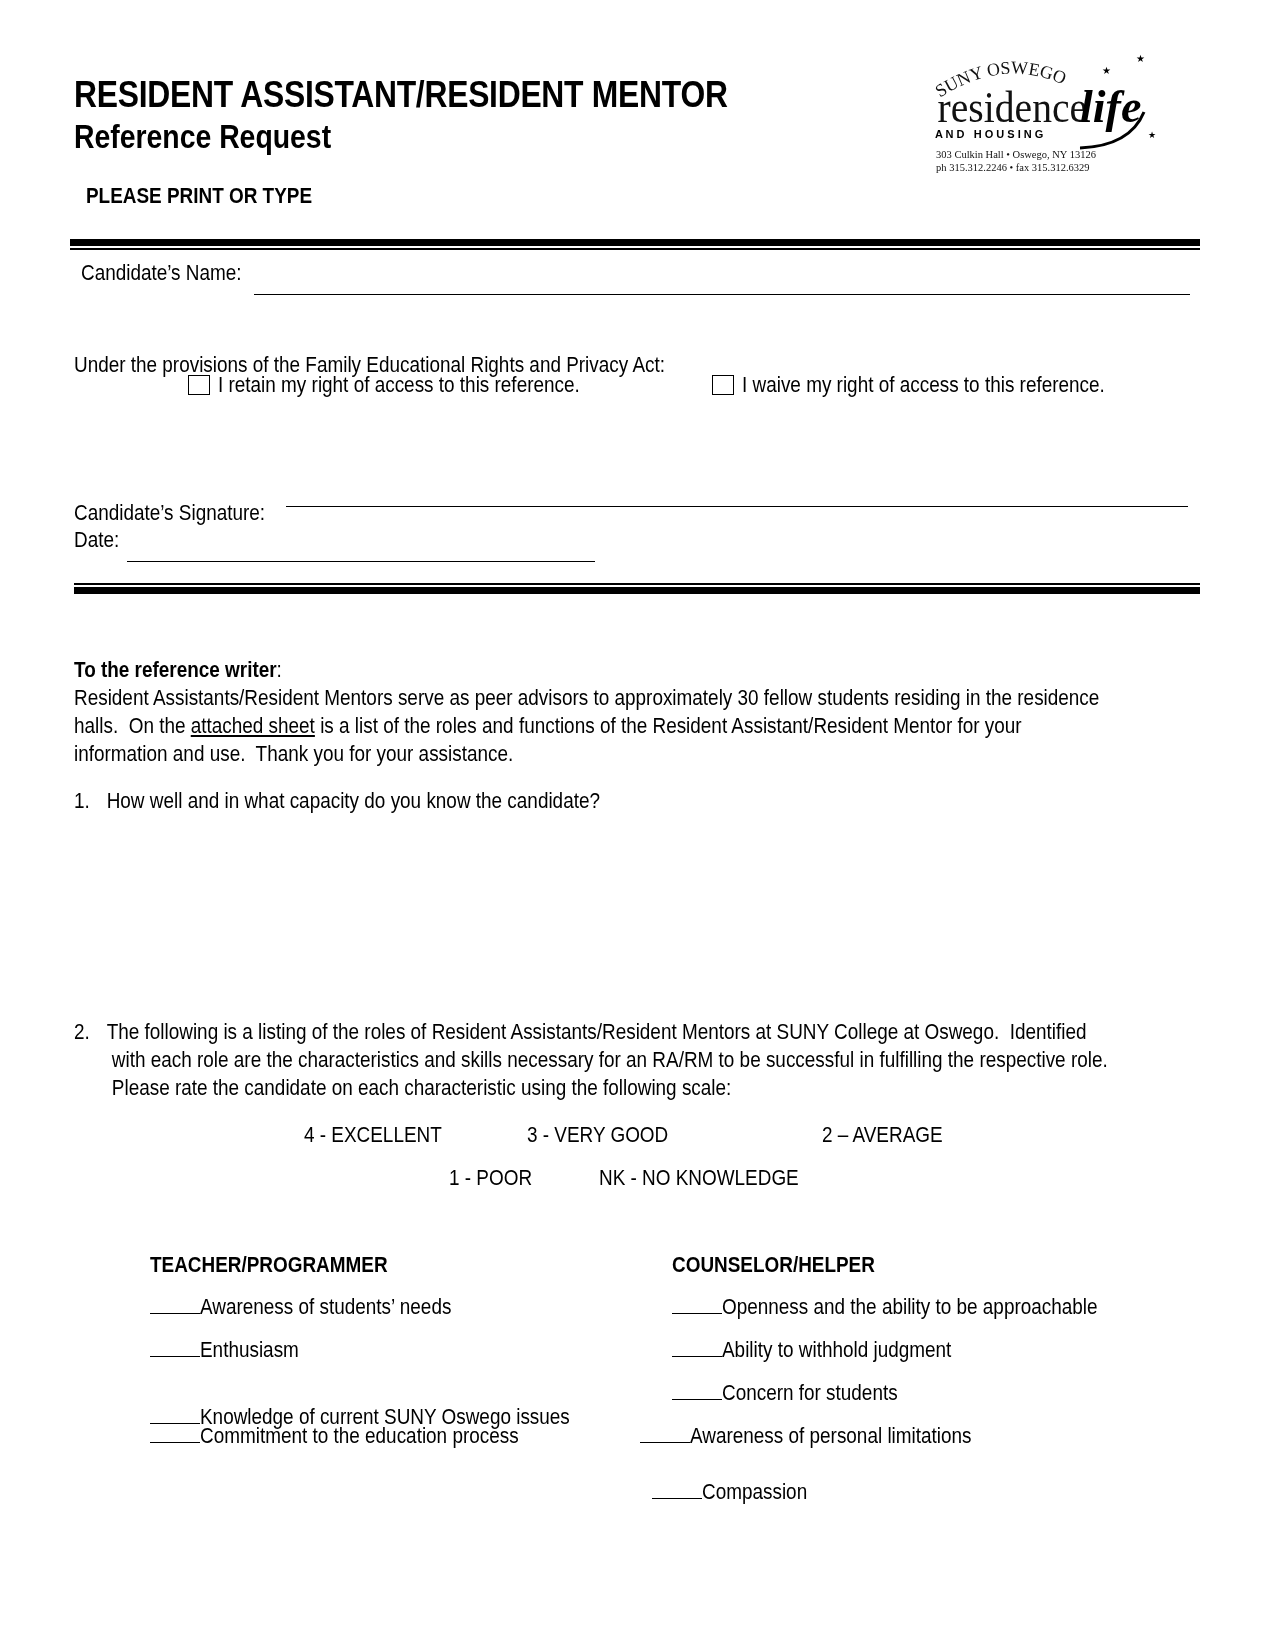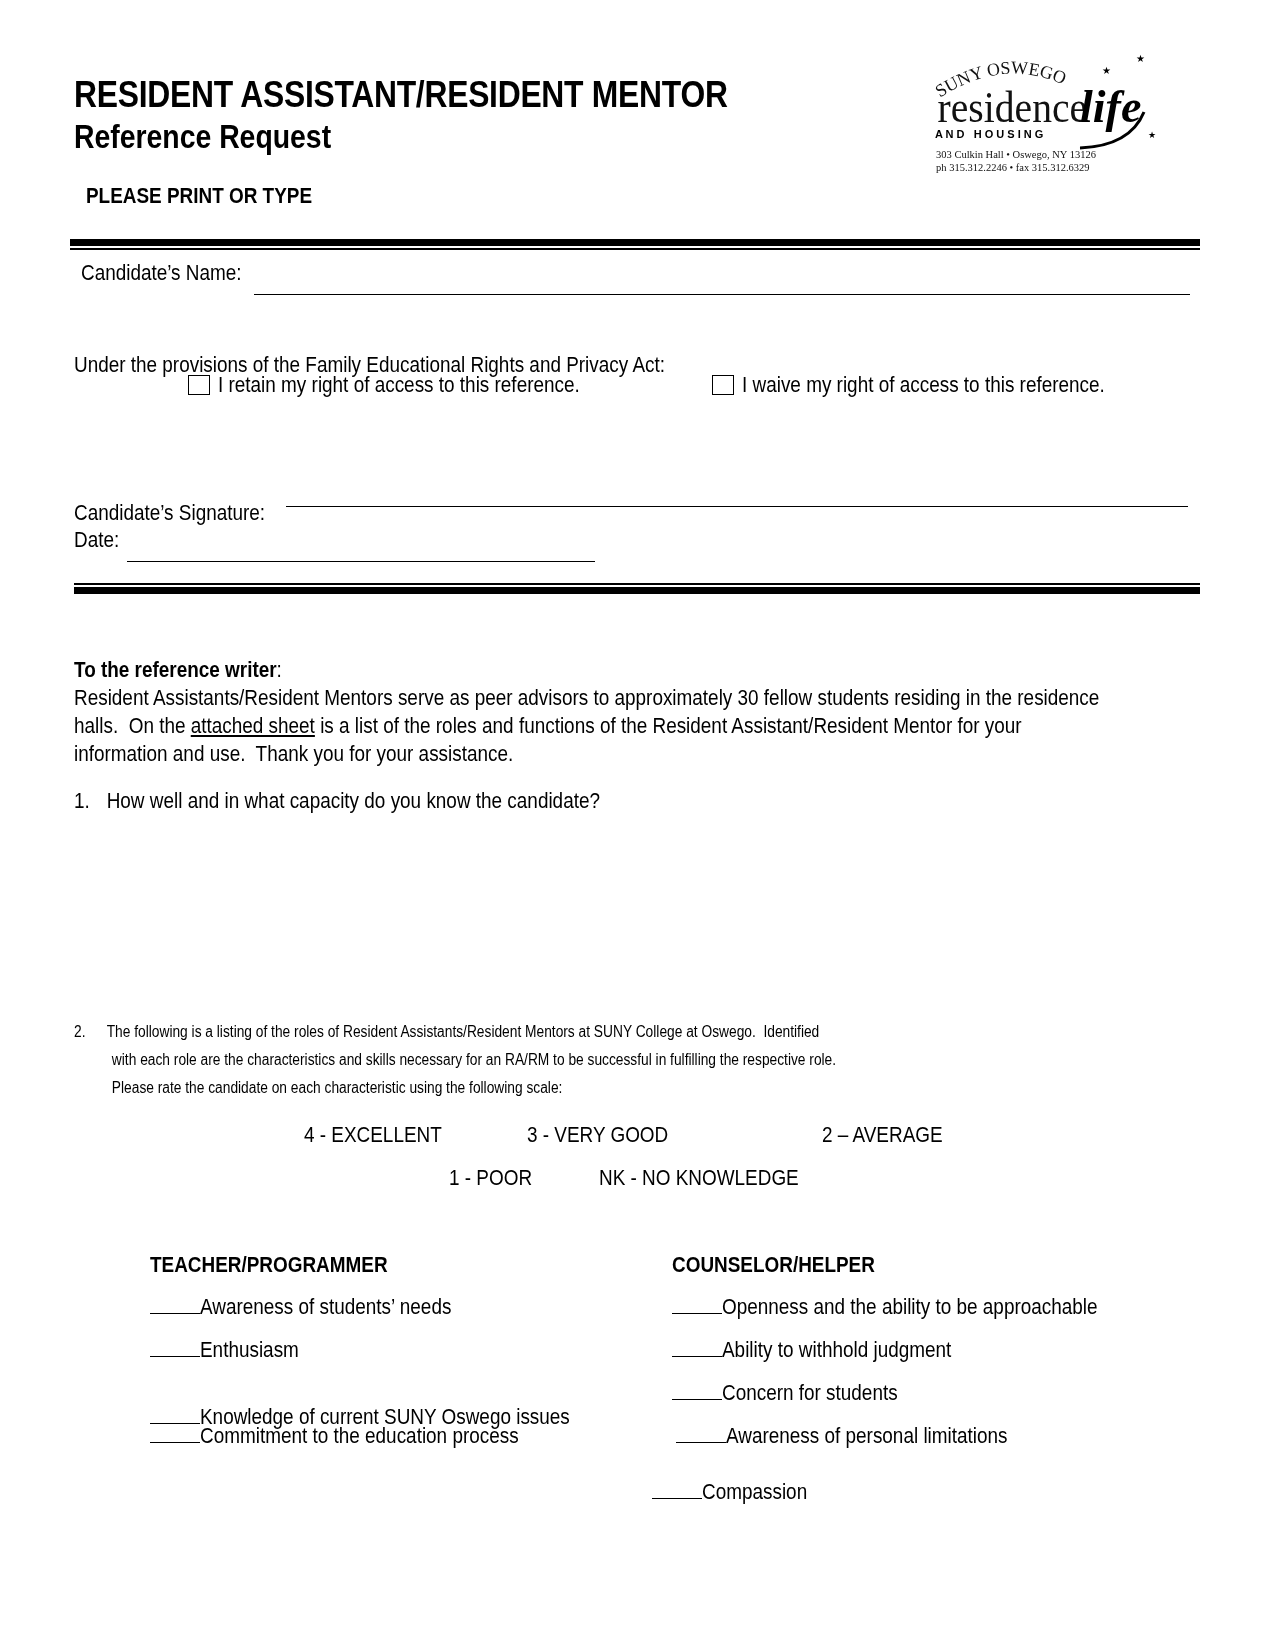--- a/index.html
+++ b/index.html
@@ -30,21 +30,21 @@
 
   .checkbox {
     display: inline-block; width: 22px; height: 20px; border: 1.5px solid #000;
     vertical-align: -3px; margin-right: 8px; box-sizing: border-box; cursor: pointer; background: #fff;
   }
   .u { text-decoration: underline; }
   .para { left: 74px; top: 646px; width: 1120px; font-size: 22px; line-height: 28px; white-space: normal; margin-top: 40px; }
   .para .inner { display: block; width: 1300px; transform: scaleX(0.86); transform-origin: left top; }
 
   .qnum { display: inline-block; width: 38px; }
-  .q2 { left: 74px; top: 1018px; font-size: 16px; line-height: 28px; }
+  .q2 { left: 74px; top: 1018px; font-size: 22px; line-height: 28px; }
   .q2 .inner { display: block; transform: scaleX(0.86); transform-origin: left top; white-space: nowrap; }
   .q2 .cont { padding-left: 44px; }
 
   .section-h { font-size: 22px; font-weight: bold; }
   .rate-item { font-size: 22px; }
   .blank { display: inline-block; width: 50px; border-bottom: 1.5px solid #000; height: 18px; vertical-align: baseline; cursor: text; }
   .answer-area { left: 74px; top: 830px; width: 1120px; height: 150px; }
 </style>
 </head>
 <body>
@@ -152,14 +152,14 @@
 <div class="abs section-h" style="left:150px; top:1252px;"><span class="narrow">TEACHER/PROGRAMMER</span></div>
 <div class="abs rate-item" style="left:150px; top:1294px;"><span class="blank"></span><span class="narrow">Awareness of students’ needs</span></div>
 <div class="abs rate-item" style="left:150px; top:1337px;"><span class="blank"></span><span class="narrow">Enthusiasm</span></div>
 <div class="abs rate-item" style="left:150px; top:1380px;margin-top:24px;"><span class="blank"></span><span class="narrow">Knowledge of current SUNY Oswego issues</span></div>
 <div class="abs rate-item" style="left:150px; top:1423px;"><span class="blank"></span><span class="narrow">Commitment to the education process</span></div>
 
 <div class="abs section-h" style="left:672px; top:1252px;"><span class="narrow">COUNSELOR/HELPER</span></div>
 <div class="abs rate-item" style="left:672px; top:1294px;"><span class="blank"></span><span class="narrow">Openness and the ability to be approachable</span></div>
 <div class="abs rate-item" style="left:672px; top:1337px;"><span class="blank"></span><span class="narrow">Ability to withhold judgment</span></div>
 <div class="abs rate-item" style="left:672px; top:1380px;"><span class="blank"></span><span class="narrow">Concern for students</span></div>
-<div class="abs rate-item" style="left:676px; top:1423px;"><span class="blank"></span><span class="narrow">Awareness of personal limitations</span></div>
+<div class="abs rate-item" style="left:640px; top:1423px;"><span class="blank"></span><span class="narrow">Awareness of personal limitations</span></div>
 <div class="abs rate-item" style="left:652px; top:1466px;margin-top:13px;"><span class="blank"></span><span class="narrow">Compassion</span></div>
 
 </body></html>

